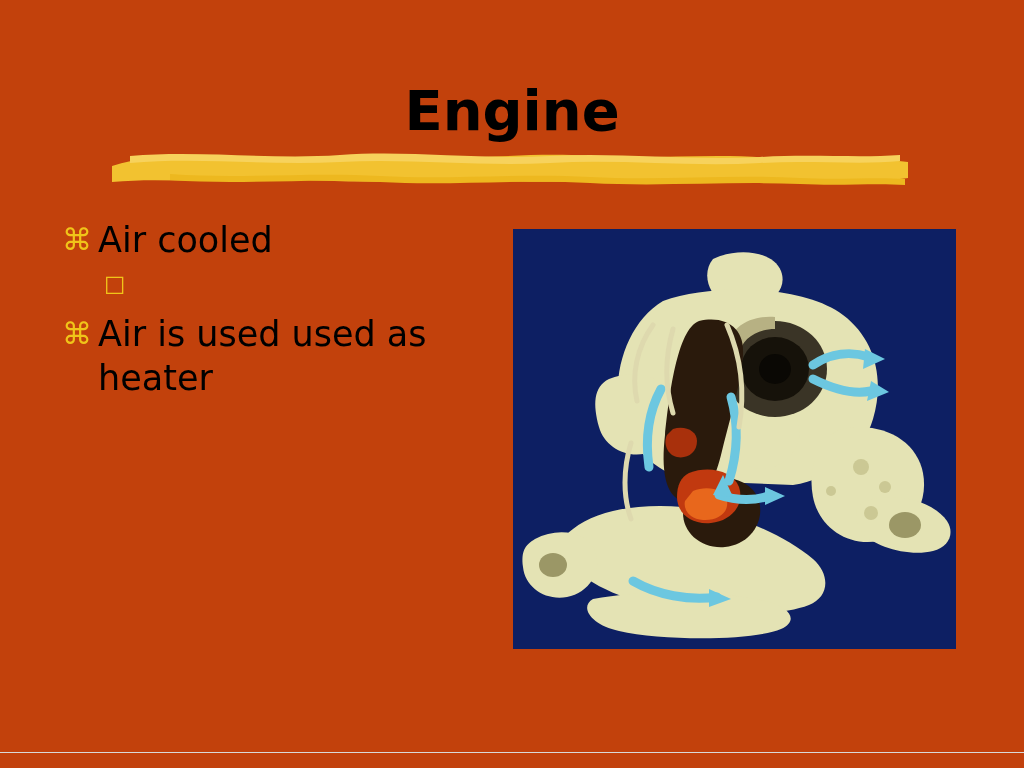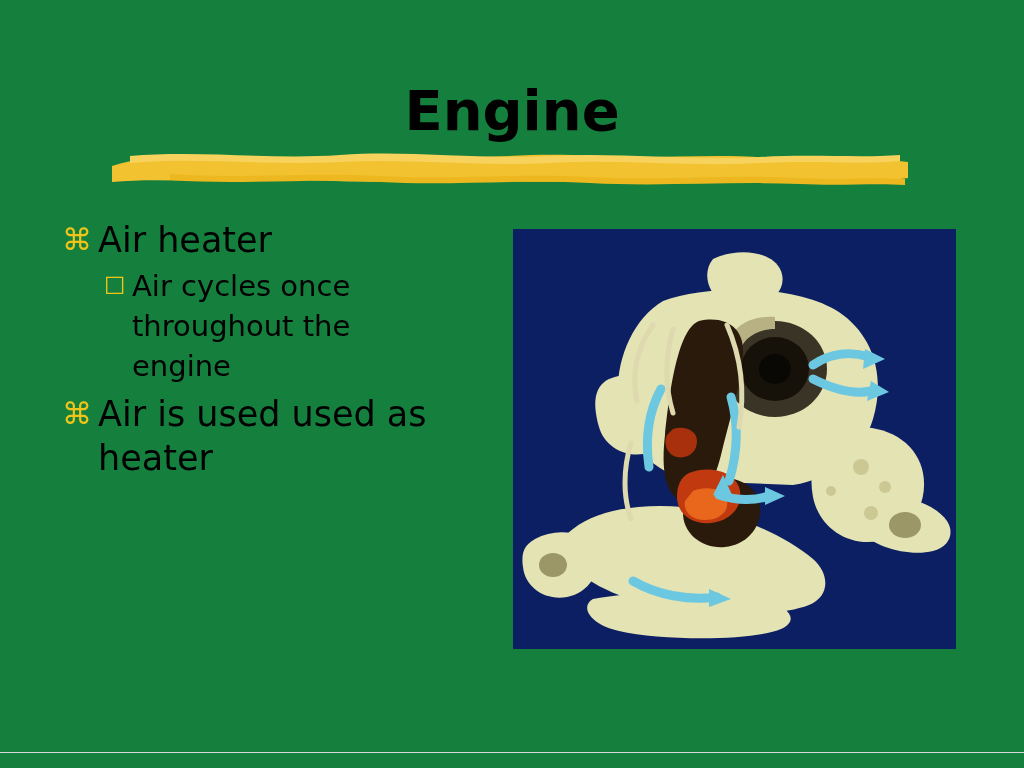--- a/index.html
+++ b/index.html
@@ -13,21 +13,21 @@
     font-family: "DejaVu Sans", sans-serif;
     overflow: hidden;
     position: relative;
   }
   .slide {
     position: absolute;
     left: 0;
     top: 0;
     width: 1024px;
     height: 768px;
-    background: #15803d;
+    background: #c2410c;
   }
   .slide-title {
     position: absolute;
     left: 0;
     top: 78px;
     width: 1024px;
     text-align: center;
     font-size: 56px;
     font-weight: bold;
     color: #000000;
@@ -116,26 +116,25 @@
   <svg class="brush" viewBox="0 0 800 40" preserveAspectRatio="none">
     <path d="M2,18 C40,6 90,4 140,10 C200,17 250,6 310,9 C370,12 420,4 480,8 C540,12 600,5 660,10 C710,14 760,8 798,14 L798,30 C760,36 700,30 650,33 C590,37 540,30 480,33 C420,36 360,30 300,33 C240,36 180,29 120,32 C80,34 40,30 2,34 Z" fill="#f2c230"></path>
     <path d="M20,8 C90,2 160,12 230,7 C300,2 370,12 440,8 C510,4 580,13 650,9 C700,6 750,10 790,7 L790,13 C750,17 700,12 650,15 C580,19 510,11 440,15 C370,19 300,10 230,14 C160,18 90,9 20,15 Z" fill="#f7d25c"></path>
     <path d="M60,26 C130,31 200,24 270,28 C340,32 410,25 480,29 C550,33 620,26 690,30 C730,32 765,29 795,31 L795,37 C765,35 730,38 690,36 C620,33 550,39 480,35 C410,31 340,38 270,34 C200,30 130,37 60,32 Z" fill="#edb81f"></path>
   </svg>
 
   <div class="body-area">
 
     <div class="bullet-l1">
       <span class="marker">⌘</span>
-      <span class="text">Air heater</span>
+      <span class="text">Air cooled</span>
     </div>
 
     <div class="bullet-l2">
       <span class="marker">☐</span>
-      <span class="text">Air cycles once throughout the engine</span>
     </div>
 
     <div class="bullet-l1">
       <span class="marker">⌘</span>
       <span class="text">Air is used used as heater</span>
     </div>
 
   </div>
 
   <div class="picture">

